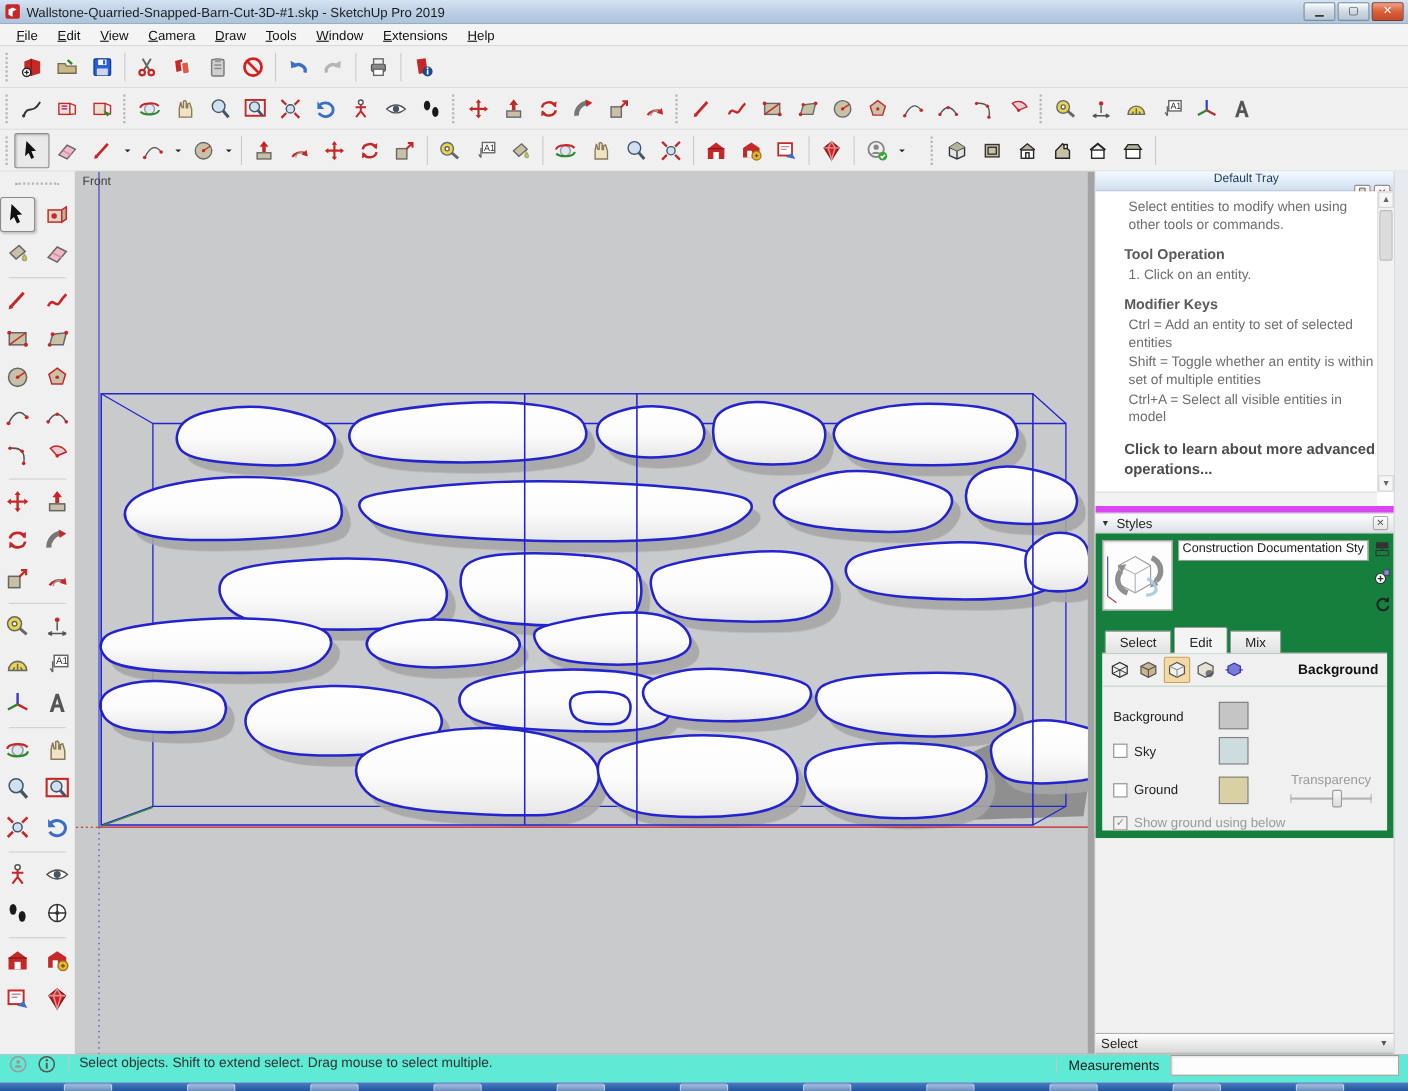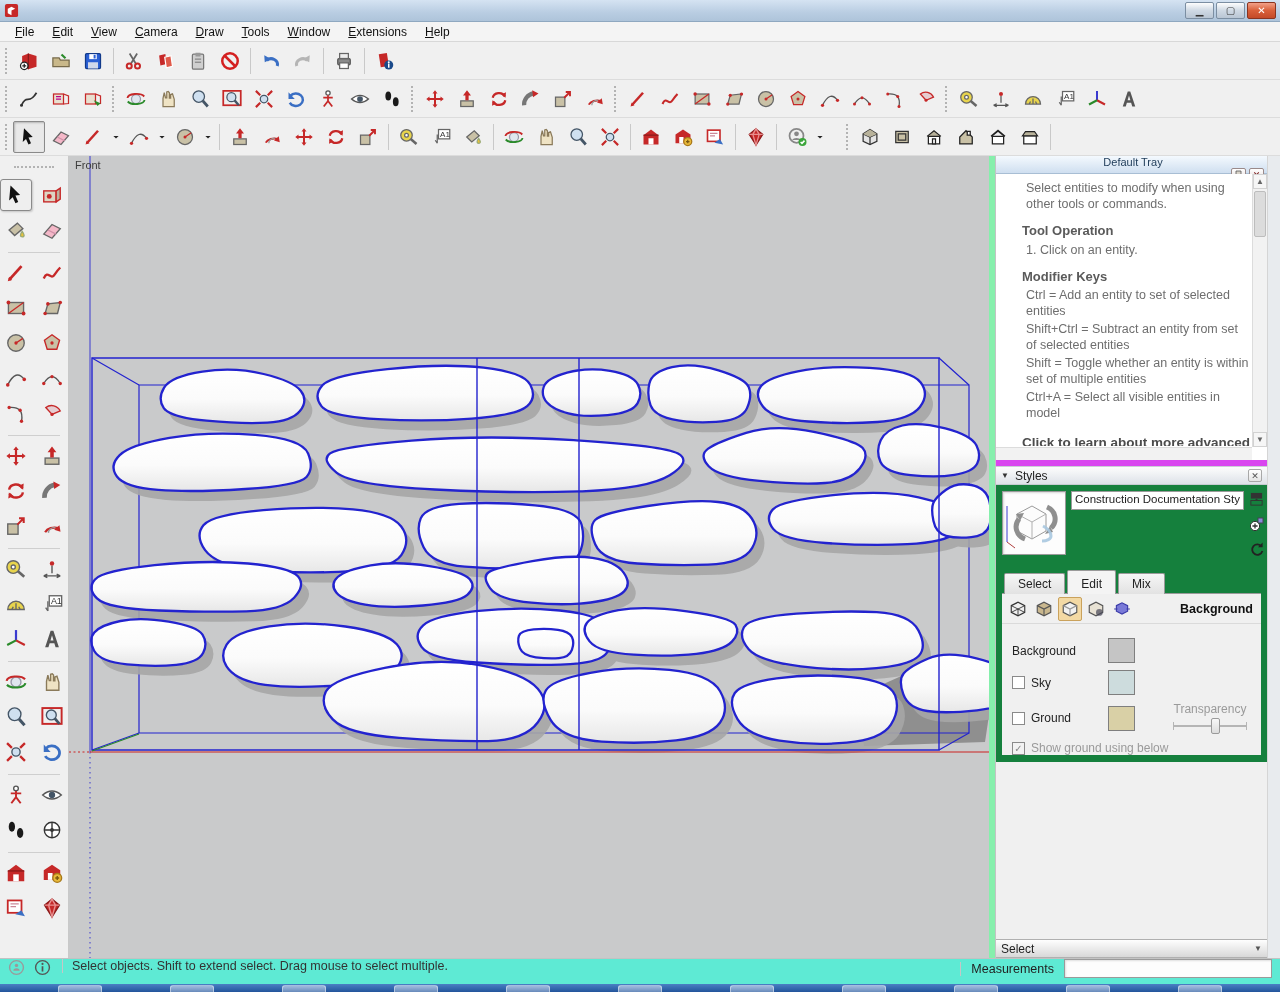--- a/index.html
+++ b/index.html
@@ -29,21 +29,21 @@
   .grip{width:3px;height:26px;border-left:2px dotted #b3b3b3;margin:0 5px 0 3px;}
   svg.ic{display:block;}
   
   #main{position:relative;height:802px;display:flex;}
   #ltools{width:75px;background:#f0f0f0;border-right:1px solid #c9c9c9;padding-top:8px;}
   #ltools .hgrip{height:3px;border-top:2px dotted #b3b3b3;margin:2px 14px 10px;}
   .lrow{display:flex;justify-content:center;gap:4px;height:35px;}
   .lbtn{width:32px;height:32px;display:flex;align-items:center;justify-content:center;border:1px solid transparent;border-radius:3px;}
   .lbtn.pressed{border:1px solid #8a8a8a;background:#efefef;box-shadow:1px 1px 2px rgba(0,0,0,.18);}
   .lsep{height:1px;background:#cfcfcf;margin:3px 8px 4px;}
-  #canvas{position:relative;width:1099px;height:802px;background:#86efac;overflow:hidden;}
+  #canvas{position:relative;width:1099px;height:802px;background:#a3a3a3;overflow:hidden;}
   #viewlabel{position:absolute;left:6px;top:3px;font-size:11px;color:#3c3c3c;z-index:5;}
   
   #tray{width:285px;background:#eef0f3;border-left:1px solid #c3c3c3;display:flex;}
   #traycol{width:271px;display:flex;flex-direction:column;background:#f0f0f0;}
   #traygutter{width:14px;background:#e8ebee;border-left:1px solid #d5d5d5;}
   #trayhdr{height:18px;background:linear-gradient(#f4f9fe,#cfdff0);border-bottom:1px solid #a8bed4;
     display:flex;align-items:center;padding:0 3px 0 6px;font-size:11px;color:#1d3a57;flex-direction:column;}
   #trayhdr .sp{margin-left:auto;display:flex;gap:3px;align-items:center;}
   .trybtn{width:15px;height:14px;border:1px solid #9a8a8a;background:linear-gradient(#fff,#e2d8d8);
     display:flex;align-items:center;justify-content:center;font-size:9px;color:#7c2020;border-radius:2px;}
@@ -114,20 +114,21 @@
     background:linear-gradient(rgba(255,255,255,.5),rgba(255,255,255,.12));}
 </style>
 </head>
 <body>
 
 <div id="titlebar">
   <svg class="appico" viewBox="0 0 16 16">
       <rect x="1" y="1" width="14" height="14" rx="2" fill="#c62828"></rect>
       <path d="M4 11V6l4-2 4 2-4 2v5z" fill="#fff"></path>
     </svg>
+  <span class="ttl">Wallstone-Quarried-Snapped-Barn-Cut-3D-#1.skp - SketchUp Pro 2019</span>
   <div id="winbtns">
     <div class="winbtn">▁</div>
     <div class="winbtn">▢</div>
     <div class="winbtn close">✕</div>
   </div>
 </div>
 
 <div id="menubar">
     <div class="menuitem"><u>F</u>ile</div>
     <div class="menuitem"><u>E</u>dit</div>
@@ -1116,21 +1117,20 @@
         </span>
       </div>
 
       <div id="instructor">
         <div id="instxt">
             <div class="para">Select entities to modify when using other tools or commands.</div>
             <h4>Tool Operation</h4>
             <div class="para">1. Click on an entity.</div>
             <h4>Modifier Keys</h4>
             <div class="para">Ctrl = Add an entity to set of selected entities</div>
-            <div class="para">Shift+Ctrl = Subtract an entity from set of selected entities</div>
             <div class="para">Shift = Toggle whether an entity is within set of multiple entities</div>
             <div class="para">Ctrl+A = Select all visible entities in model</div>
             <div class="foot">Click to learn about more advanced operations...</div>
           </div>
         <div class="vscroll">
           <div class="arr" style="top:0">▲</div>
           <div class="thumb"></div>
           <div class="arr" style="bottom:0">▼</div>
         </div>
         <div class="hscroll"></div>

